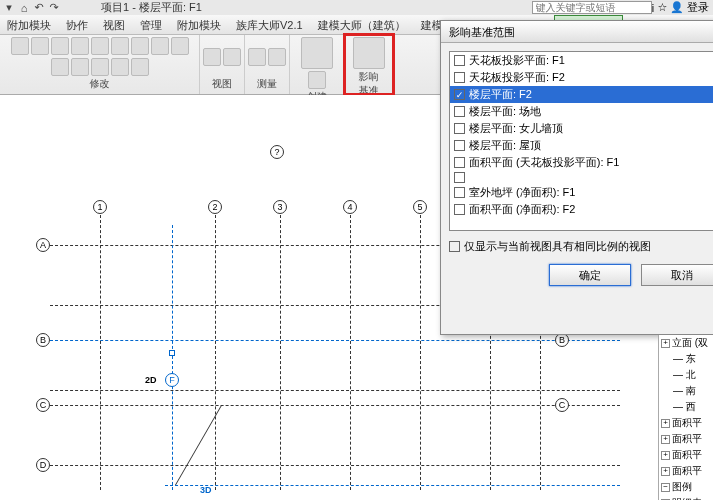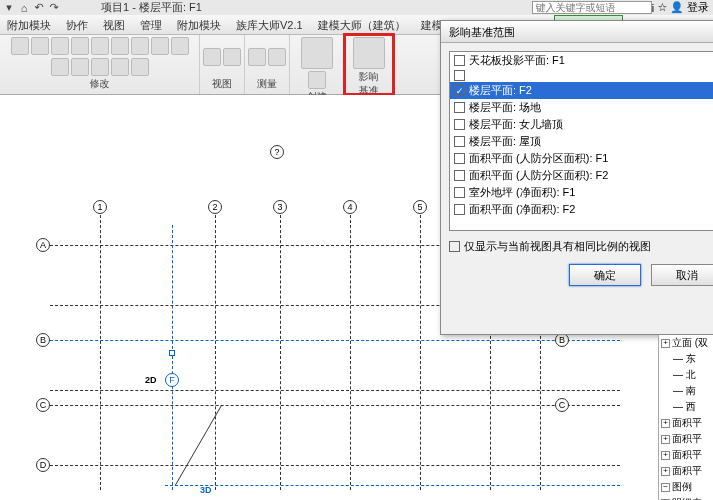--- a/index.html
+++ b/index.html
@@ -35,21 +35,21 @@
 .dialog-title { height: 22px; background: linear-gradient(#fff,#e0e0e0); border-bottom: 1px solid #aaa; padding: 4px 8px; font-size: 11px; display: flex; justify-content: space-between; }
 .dialog-body { padding: 8px; font-size: 11px; }
 .dialog-msg { margin-bottom: 6px; }
 .view-list { height: 180px; background: #fff; border: 1px solid #888; overflow-y: auto; overflow-x: hidden; }
 .view-item { display: flex; align-items: center; padding: 1px 4px; font-size: 11px; white-space: nowrap; }
 .view-item.sel { background: #2a6dd4; color: #fff; }
 .chk { width: 11px; height: 11px; border: 1px solid #666; margin-right: 4px; flex-shrink: 0; display: flex; align-items: center; justify-content: center; font-size: 9px; }
 .chk.on::after { content: "✓"; }
 .dialog-opt { display: flex; align-items: center; margin-top: 8px; }
 .dialog-btns { display: flex; justify-content: flex-end; gap: 10px; margin-top: 10px; }
-.btn { width: 72px; height: 22px; background: linear-gradient(#fff,#e0e0e0); border: 1px solid #888; font-size: 11px; }
+.btn { width: 82px; height: 22px; background: linear-gradient(#fff,#e0e0e0); border: 1px solid #888; font-size: 11px; }
 .btn.default { border: 1px solid #2a6dd4; box-shadow: 0 0 2px #2a6dd4; }
 
 .browser { position: absolute; right: 0; top: 335px; width: 55px; height: 165px; background: #fff; border-left: 1px solid #aaa; font-size: 10px; overflow: hidden; }
 .tree-item { padding: 1px 2px; white-space: nowrap; display: flex; align-items: center; gap: 2px; }
 .tree-exp { width: 9px; height: 9px; border: 1px solid #888; font-size: 8px; display: flex; align-items: center; justify-content: center; line-height: 1; }
 </style>
 </head>
 <body>
 
 <div class="top-bar">
@@ -174,44 +174,44 @@
     <span>影响基准范围</span>
   </div>
   <div class="dialog-body">
     <div class="view-list" id="view-list">
         <div class="view-item">
           <span class="chk"></span>
           <span>天花板投影平面: F1</span>
         </div>
         <div class="view-item">
           <span class="chk"></span>
+          <span>天花板投影平面: F2</span>
         </div>
         <div class="view-item sel">
           <span class="chk on"></span>
           <span>楼层平面: F2</span>
         </div>
         <div class="view-item">
           <span class="chk"></span>
           <span>楼层平面: 场地</span>
         </div>
         <div class="view-item">
           <span class="chk"></span>
           <span>楼层平面: 女儿墙顶</span>
         </div>
         <div class="view-item">
           <span class="chk"></span>
           <span>楼层平面: 屋顶</span>
         </div>
         <div class="view-item">
           <span class="chk"></span>
-          <span>面积平面 (人防分区面积): F1</span>
-        </div>
-        <div class="view-item">
-          <span class="chk"></span>
-          <span>面积平面 (人防分区面积): F2</span>
+          <span>面积平面 (天花板投影平面): F1</span>
+        </div>
+        <div class="view-item">
+          <span class="chk"></span>
         </div>
         <div class="view-item">
           <span class="chk"></span>
           <span>室外地坪 (净面积): F1</span>
         </div>
         <div class="view-item">
           <span class="chk"></span>
           <span>面积平面 (净面积): F2</span>
         </div>
       </div>

